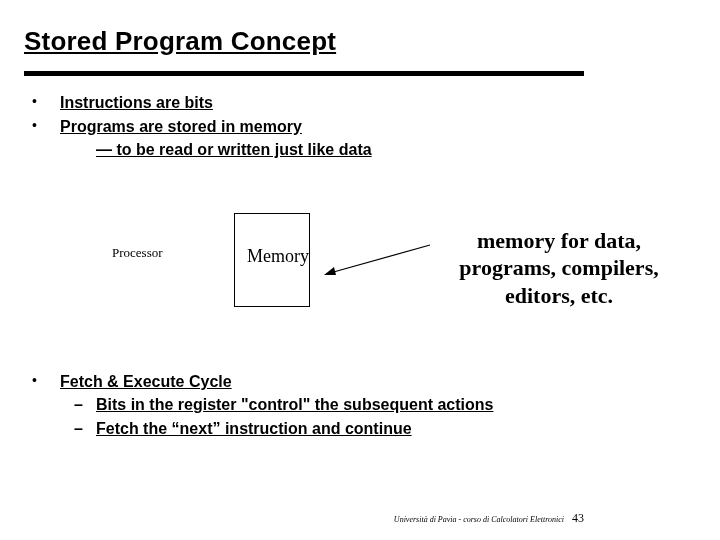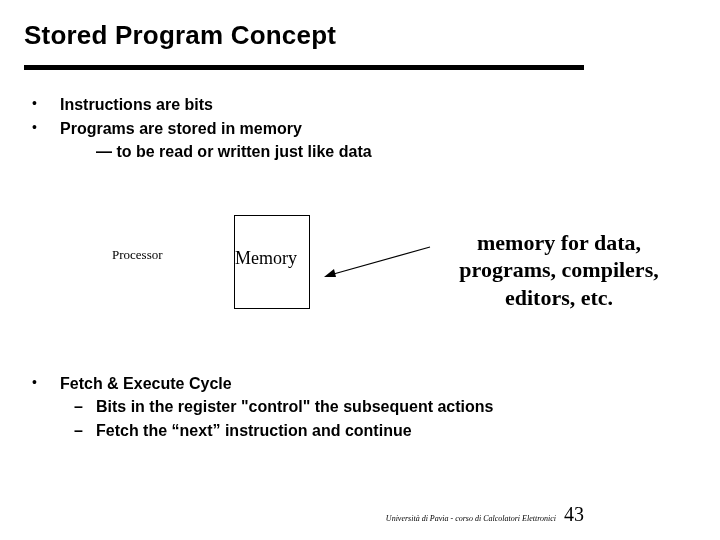--- a/index.html
+++ b/index.html
@@ -10,35 +10,36 @@
     background: #ffffff;
     font-family: Arial, Helvetica, sans-serif;
     color: #000;
     overflow: hidden;
   }
   .slide {
     position: relative;
     width: 608px;
     height: 540px;
     box-sizing: border-box;
-    padding: 20px 24px 0 24px;
+    padding: 26px 24px 0 24px;
+    text-decoration: underline;
   }
   .title {
     font-size: 26px;
     font-weight: bold;
     letter-spacing: 0.2px;
   }
   .title-rule {
     margin-top: 14px;
     border: none;
     border-top: 5px solid #000;
     width: 100%;
   }
   .content {
-    margin-top: 24px;
+    margin-top: 16px;
     font-size: 16px;
     font-weight: bold;
     line-height: 1.35;
   }
   .bullet-list {
     list-style: none;
     padding: 0;
     margin: 0;
   }
   .bullet-list > li {
@@ -88,21 +89,21 @@
     font-size: 13px;
   }
   .mem-box {
     position: absolute;
     left: 170px;
     top: 22px;
     width: 76px;
     height: 94px;
     border: 1px solid #000;
     box-sizing: border-box;
-    text-align: left;
+    text-align: right;
     padding-top: 32px;
     font-family: "Times New Roman", Times, serif;
     font-weight: normal;
     font-size: 18px;
   }
   .note {
     position: absolute;
     left: 370px;
     top: 36px;
     width: 250px;
@@ -130,21 +131,21 @@
     align-items: baseline;
     gap: 8px;
   }
   .footer-src {
     font-size: 8px;
     font-style: italic;
     color: #000;
     font-family: "Times New Roman", Times, serif;
   }
   .footer-page {
-    font-size: 20px;
+    font-size: 12px;
     font-family: "Times New Roman", Times, serif;
   }
 </style>
 </head>
 <body>
 
 <div class="slide">
 
   <div class="title">Stored Program Concept</div>
   <hr class="title-rule">

